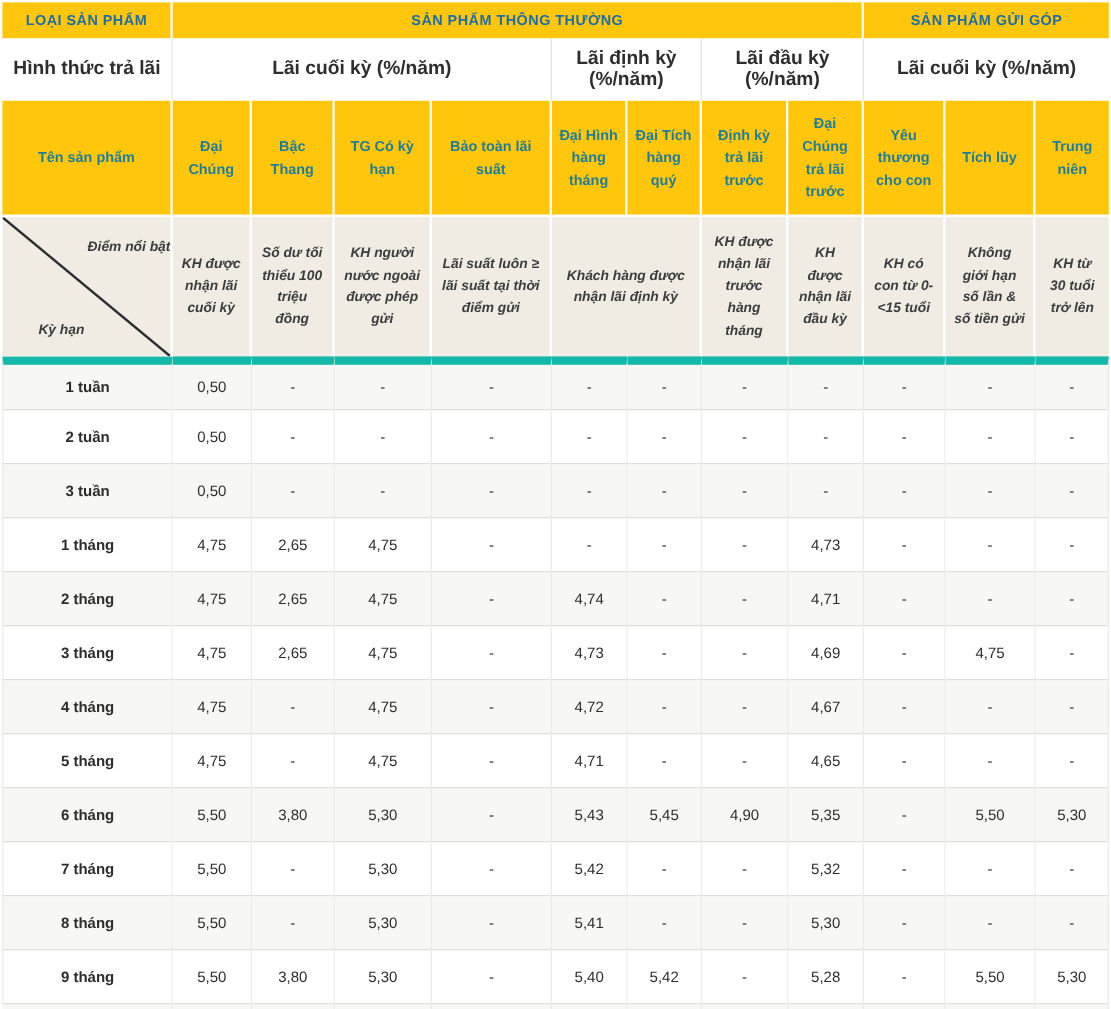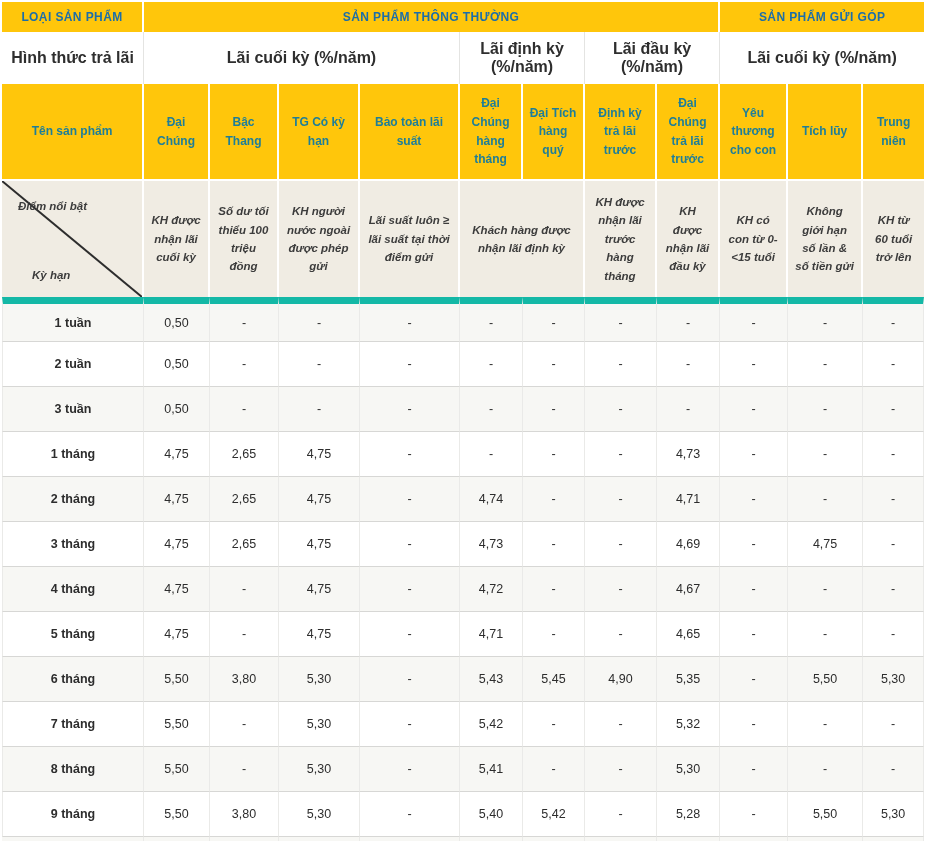--- a/index.html
+++ b/index.html
@@ -26,21 +26,21 @@
            font-size:12px; line-height:1.55; padding:0 5px; border-right:2px solid #fff; }
   .r3 td:last-child { border-right:none; }
 
   
   .r4 td { height:118px; background:#F0ECE3; color:#3c3c3c; font-style:italic;
            font-weight:bold; font-size:11.5px; line-height:1.6; padding:0 7px;
            border-right:2px solid #fff; border-top:2px solid #fff; }
   .r4 td:last-child { border-right:none; }
   .diag { position:relative; padding:0; }
   .diag svg { position:absolute; left:0; top:0; width:100%; height:100%; display:block; }
-  .diag-top { position:absolute; top:16px; left:0; width:100%; text-align:left;
+  .diag-top { position:absolute; top:16px; left:0; width:100%; text-align:right;
               padding-left:16px; box-sizing:border-box; }
   .diag-bottom { position:absolute; bottom:13px; left:30px;text-align:center; }
 
   
   tr.data td { height:45px; background:#fff; color:#2d2d2d; font-size:12.5px;
                border-right:1px solid #eaeae8; border-bottom:1px solid #d7d7d5; }
   tr.data.alt td { background:#f7f7f4; }
   tr.data td.term { font-weight:bold; border-left:1px solid #eaeae8; }
   tr.data.first td { border-top:7px solid #14b8a6; }
   tr.sliver td { height:8px; background:#f7f7f4; border-right:1px solid #eaeae8;
@@ -80,21 +80,21 @@
       <td colspan="2">Lãi đầu kỳ (%/năm)</td>
       <td colspan="3">Lãi cuối kỳ (%/năm)</td>
     </tr>
 
     <tr class="r3">
       <td>Tên sản phẩm</td>
       <td>Đại Chúng</td>
       <td>Bậc Thang</td>
       <td>TG Có kỳ hạn</td>
       <td>Bảo toàn lãi suất</td>
-      <td>Đại Chúng hàng tháng</td>
+      <td>Đại Hình hàng tháng</td>
       <td>Đại Tích hàng quý</td>
       <td>Định kỳ trả lãi trước</td>
       <td>Đại Chúng trả lãi trước</td>
       <td>Yêu thương cho con</td>
       <td>Tích lũy</td>
       <td>Trung niên</td>
     </tr>
 
     <tr class="r4">
       <td class="diag">
@@ -106,21 +106,21 @@
       </td>
       <td>KH được nhận lãi cuối kỳ</td>
       <td>Số dư tối thiểu 100 triệu đồng</td>
       <td>KH người nước ngoài được phép gửi</td>
       <td>Lãi suất luôn ≥ lãi suất tại thời điểm gửi</td>
       <td colspan="2">Khách hàng được nhận lãi định kỳ</td>
       <td>KH được nhận lãi trước hàng tháng</td>
       <td>KH được nhận lãi đầu kỳ</td>
       <td>KH có con từ 0-&lt;15 tuổi</td>
       <td>Không giới hạn số lần &amp; số tiền gửi</td>
-      <td>KH từ 60 tuổi trở lên</td>
+      <td>KH từ 30 tuổi trở lên</td>
     </tr>
 
     </tbody>
       <tbody>
         <tr class="data alt first">
           <td class="term">1 tuần</td>
           <td>0,50</td>
           <td>-</td>
           <td>-</td>
           <td>-</td>

